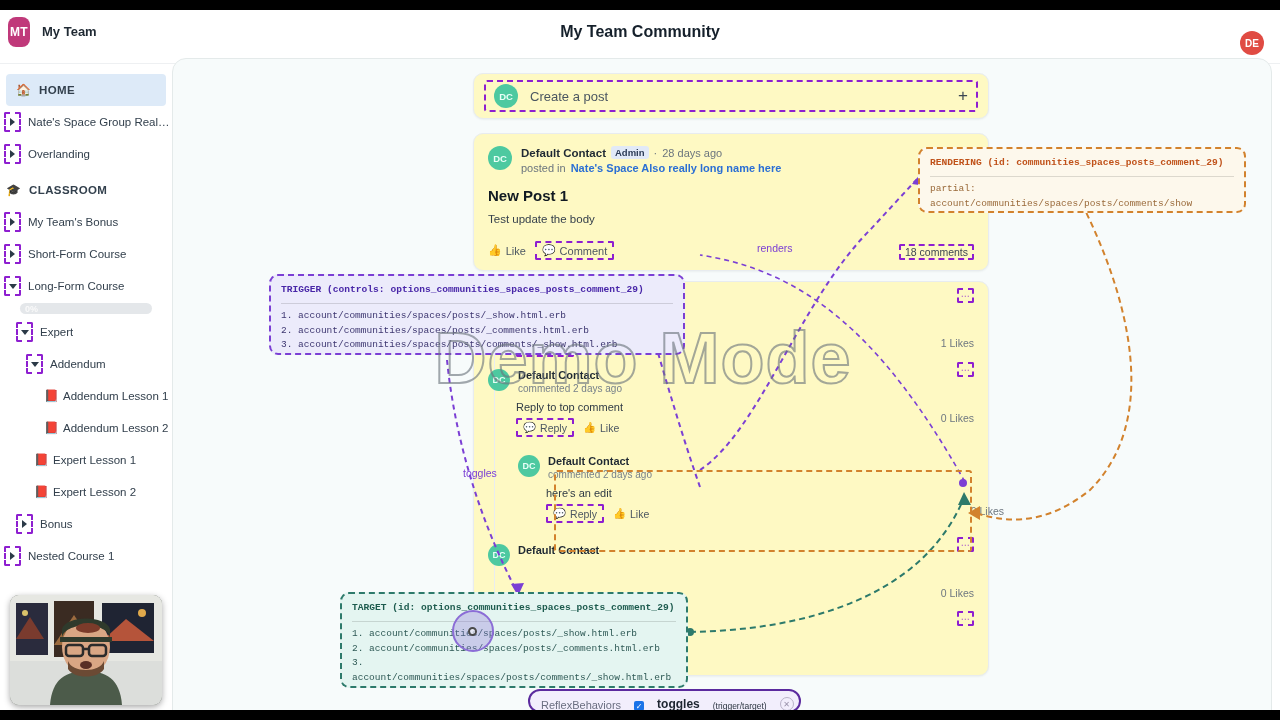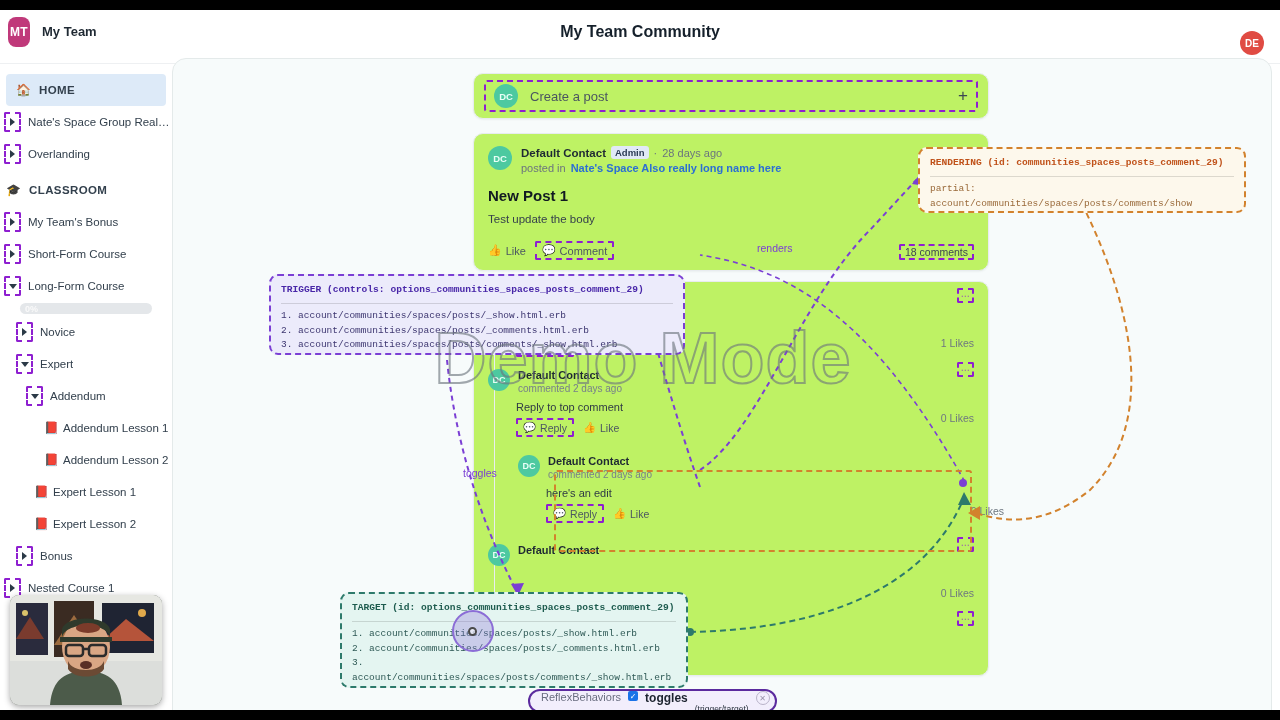--- a/index.html
+++ b/index.html
@@ -62,21 +62,21 @@
 
   
   .panel {
     position:absolute; left:172px; top:58px; right:8px; bottom:0;
     background:#f7fbfb; border:1px solid #e4eaea;
     border-radius:14px 14px 0 0;
   }
   .feed { position:absolute; left:300px; top:14px; width:516px; }
 
   .card {
-    background:#bef264; border:1px solid #e8ecef; border-radius:10px;
+    background:#fef9c3; border:1px solid #e8ecef; border-radius:10px;
     box-shadow:0 1px 2px rgba(20,30,40,.05);
   }
   
   .composer { height:46px; display:flex; align-items:center; padding:0 10px; }
   .composer-inner {
     flex:1; height:32px; display:flex; align-items:center; gap:12px;
     border:2px dashed #8e1fd0; border-radius:3px; padding:0 8px;
   }
   .av { border-radius:50%; background:#4dc9a0; color:#e8fff7;
         display:flex; align-items:center; justify-content:center; font-weight:bold; flex:0 0 auto;}
@@ -158,21 +158,21 @@
   .watermark {
     position:absolute; left:398px; top:317px; width:490px; text-align:center;
     font-size:72px; font-weight:bold; letter-spacing:1px;
     color:transparent;
     -webkit-text-stroke:2px #6c757d;
     opacity:.62;
   }
 
   .toolpill {
     position:absolute; left:528px; top:689px; height:24px;
-    display:flex; align-items:flex-start; gap:7px;
+    display:flex; align-items:flex-end; gap:13px;
     background:#f2eefc; border:2px solid #5b2a9e; border-radius:13px;
     padding:0 5px 0 11px; font-size:11px; color:#6a6e80;
   }
   .toolpill .tgl { color:#1d2430; font-weight:bold; font-size:12px; }
   .toolpill .sub { color:#2b3440; font-size:8.5px; font-weight:normal;margin-top:13px; }
   .toolpill .chk {
     width:10px;height:10px;border-radius:2px;background:#1a73e8;color:#fff;
     font-size:8px;display:flex;align-items:center;justify-content:center;
   }
   .toolpill .xbtn {
@@ -246,26 +246,20 @@
       <span class="caret-box">
           <span class="caret down"></span>
         </span>
       <span class="lbl">Long-Form Course</span>
     </div>
 
     <div class="progress">
       <span>0%</span>
     </div>
 
-    <div class="nav-row" style="padding-left:16px">
-      <span class="caret-box">
-          <span class="caret right"></span>
-        </span>
-      <span class="lbl">Novice</span>
-    </div>
 
     <div class="nav-row" style="padding-left:16px">
       <span class="caret-box">
           <span class="caret down"></span>
         </span>
       <span class="lbl">Expert</span>
     </div>
 
     <div class="nav-row" style="padding-left:26px">
       <span class="caret-box">

